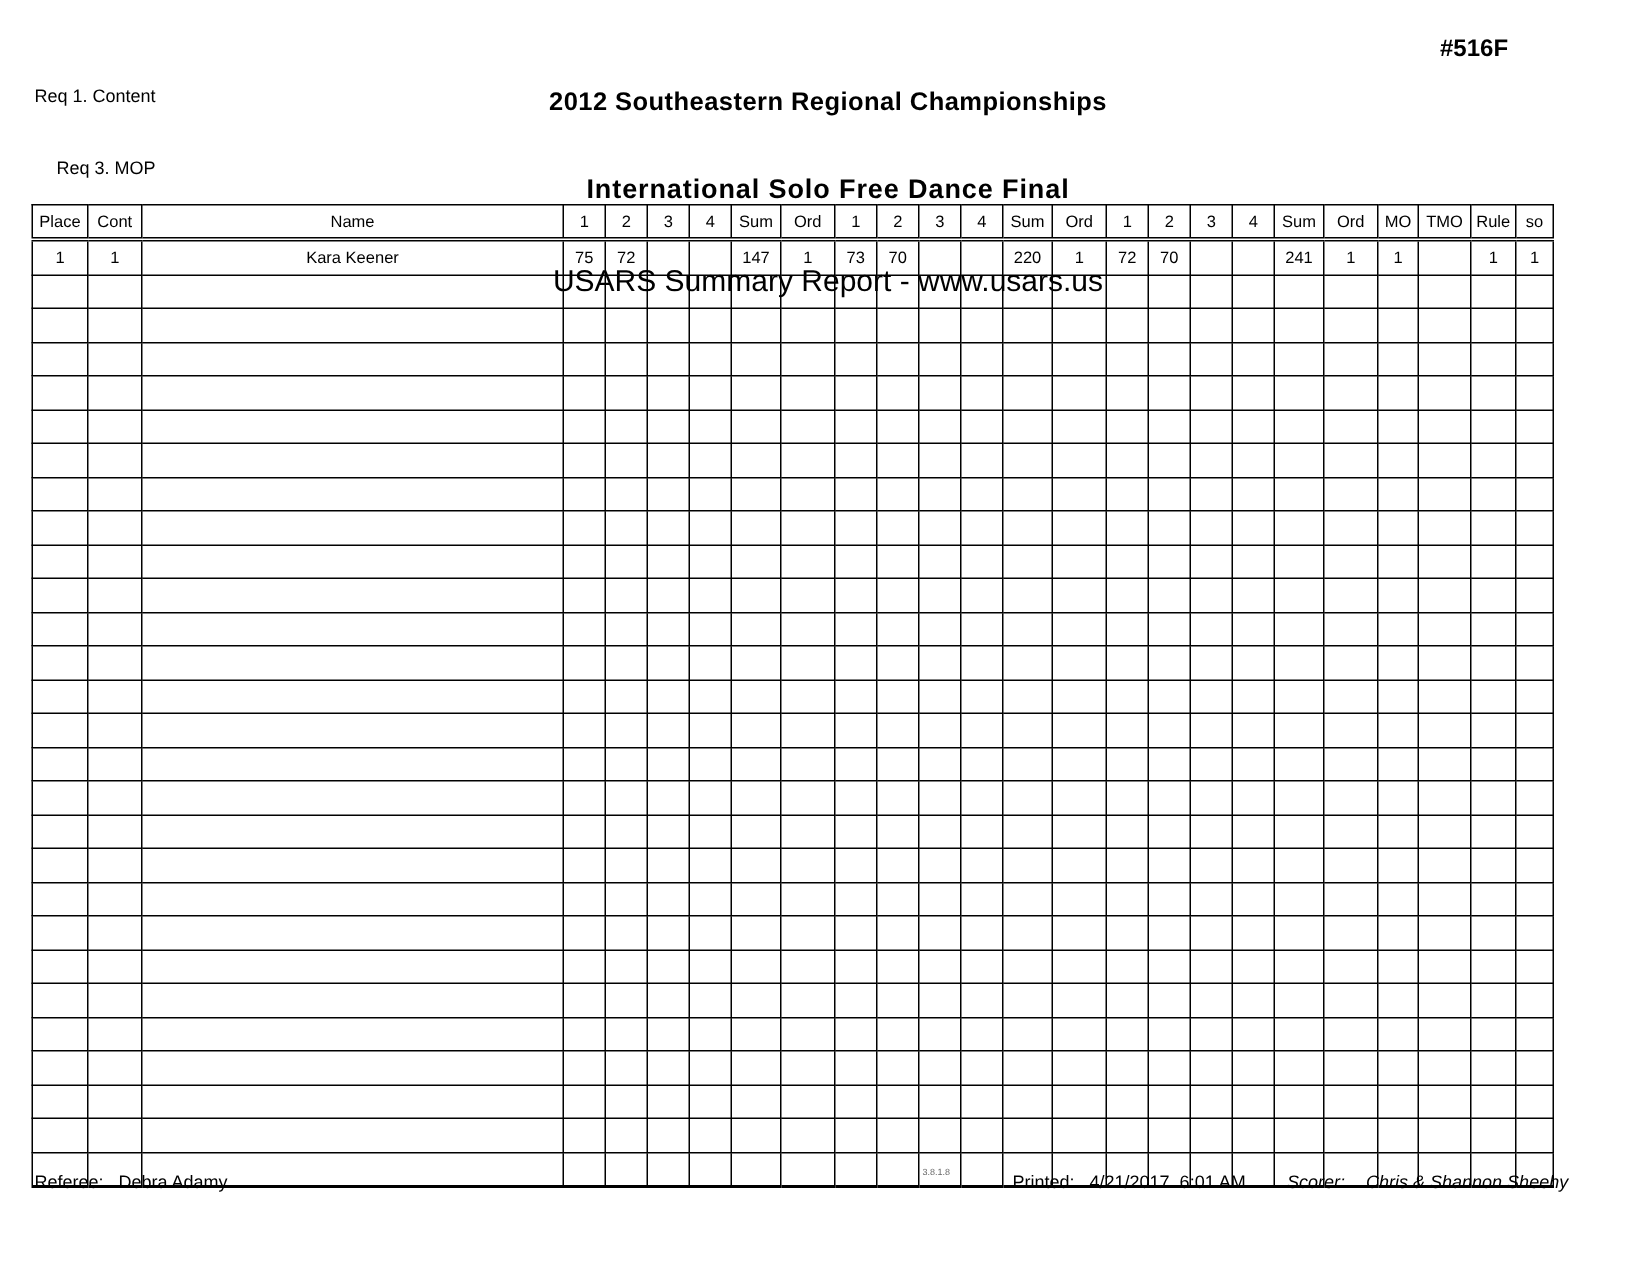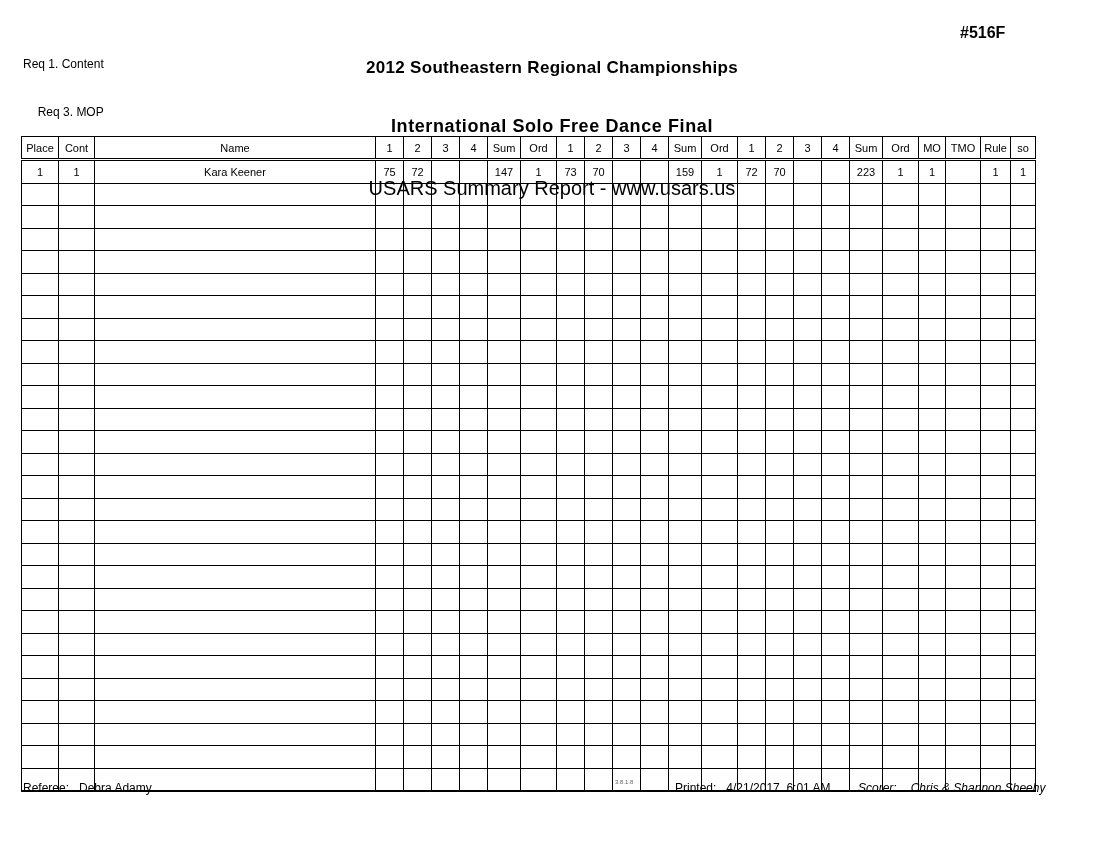--- a/index.html
+++ b/index.html
@@ -131,28 +131,28 @@
         <td class="num">72</td>
         <td class="num"></td>
         <td class="num"></td>
         <td class="num">147</td>
         <td class="ord b">1</td>
 
         <td class="num">73</td>
         <td class="num">70</td>
         <td class="num"></td>
         <td class="num"></td>
-        <td class="num">159</td>
+        <td class="num">220</td>
         <td class="ord b">1</td>
 
         <td class="num">72</td>
         <td class="num">70</td>
         <td class="num"></td>
         <td class="num"></td>
-        <td class="num">223</td>
+        <td class="num">241</td>
         <td class="ord b">1</td>
 
         <td>1</td>
         <td></td>
         <td>1</td>
         <td class="lc">1</td>
       </tr>
     <tr class="body-row">
           <td class="fc"></td>
           <td></td>

